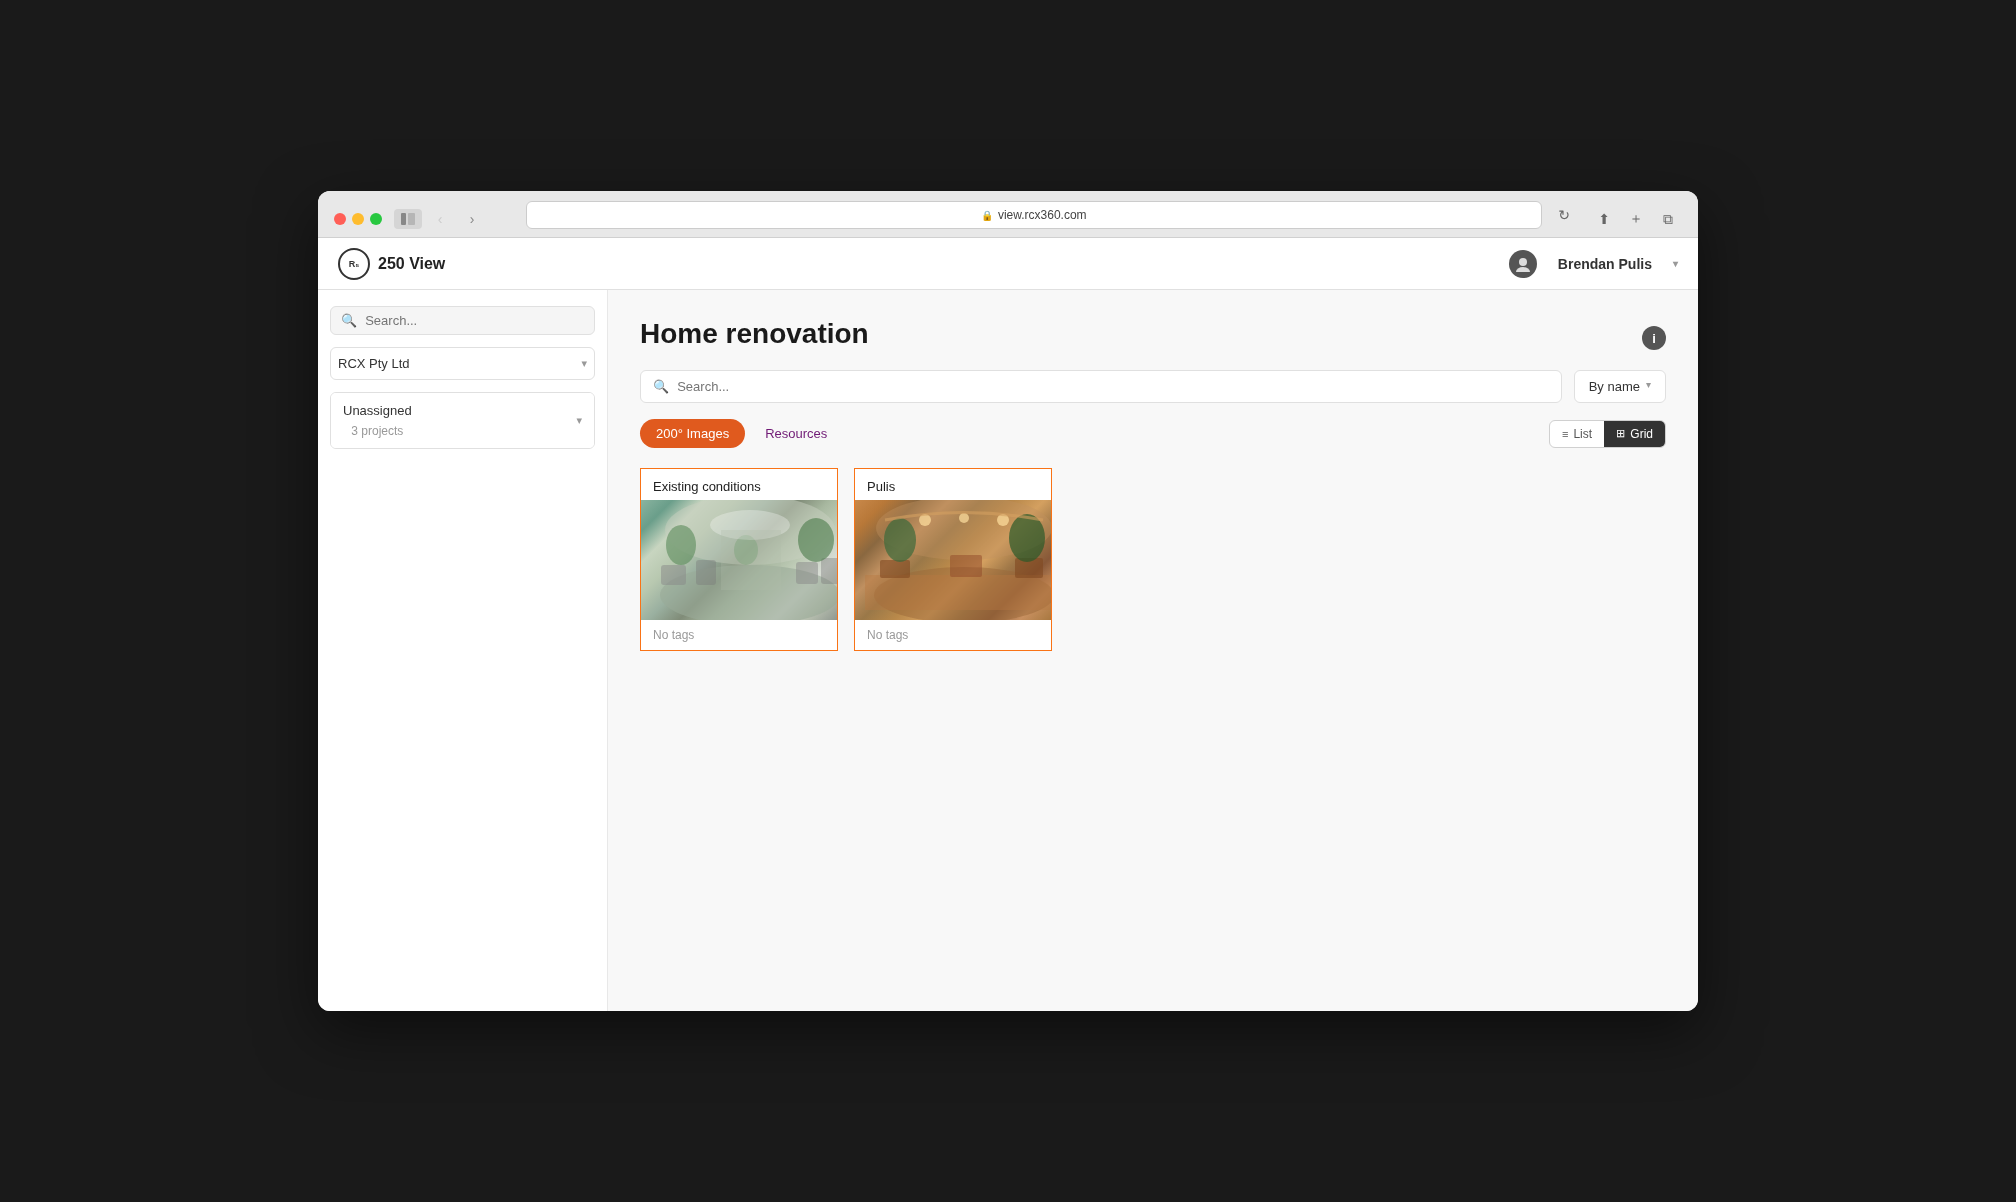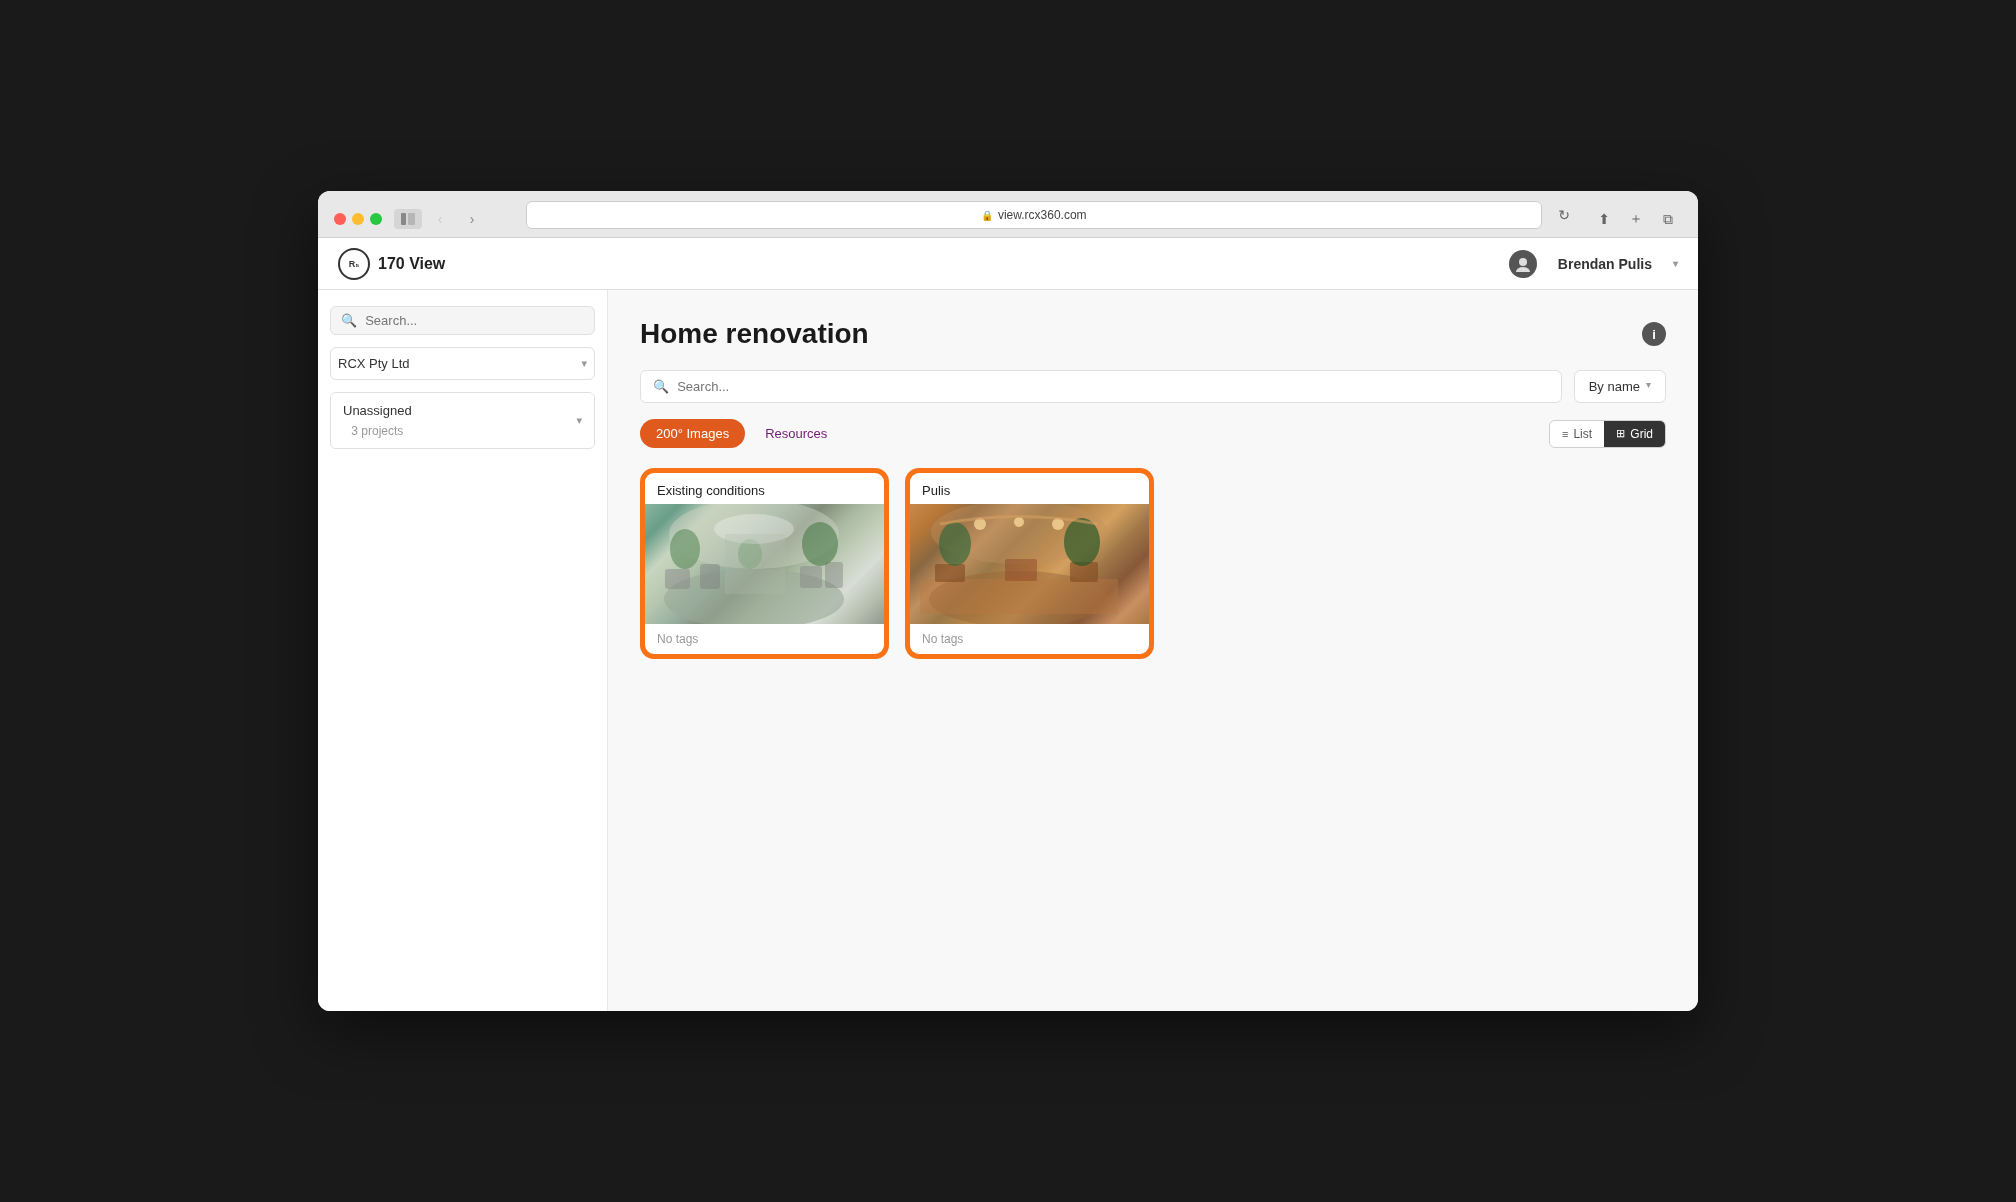--- a/index.html
+++ b/index.html
@@ -250,21 +250,21 @@
     .unassigned-chevron { color: #999; font-size: 11px; }
     
     .content-area {
       flex: 1;
       background: #f8f8f8;
       padding: 28px 32px;
       overflow-y: auto;
     }
     .content-header {
       display: flex;
-      align-items: center;
+      align-items: flex-end;
       justify-content: space-between;
       margin-bottom: 20px;
     }
     .page-title {
       font-size: 28px;
       font-weight: 600;
       color: #1a1a1a;
     }
     .info-icon {
       width: 24px;
@@ -362,24 +362,24 @@
       background: #333;
       color: white;
     }
     
     .images-grid {
       display: flex;
       gap: 16px;
       flex-wrap: wrap;
     }
     .image-card {
-      width: 249px;
-      background: white;
-      border: 5px solid #f97316;
-      border-radius: 14px;
+      width: 198px;
+      background: white;
+      border: 1px solid #f97316;
+      border-radius: 0;
       overflow: hidden;
       cursor: pointer;
     }
     .card-label {
       padding: 10px 12px 6px;
       font-size: 13px;
       font-weight: 500;
       color: #222;
     }
     .card-image-placeholder {
@@ -468,21 +468,21 @@
     </div>
   </div>
 
   <div class="app-container">
 
     <div class="app-header">
       <div class="app-logo">
         <div class="logo-icon">
           <span>R₅</span>
         </div>
-        <span class="app-title">170 View</span>
+        <span class="app-title">250 View</span>
       </div>
       <div class="user-menu">
         <div class="user-avatar">
           <svg width="16" height="16" viewBox="0 0 16 16" fill="none">
             <circle cx="8" cy="6" r="4" fill="white" opacity="0.8"></circle>
             <ellipse cx="8" cy="16" rx="7" ry="5" fill="white" opacity="0.8"></ellipse>
           </svg>
         </div>
         <span>Brendan Pulis</span>
         <span style="font-size:10px;color:#999;">▾</span>

